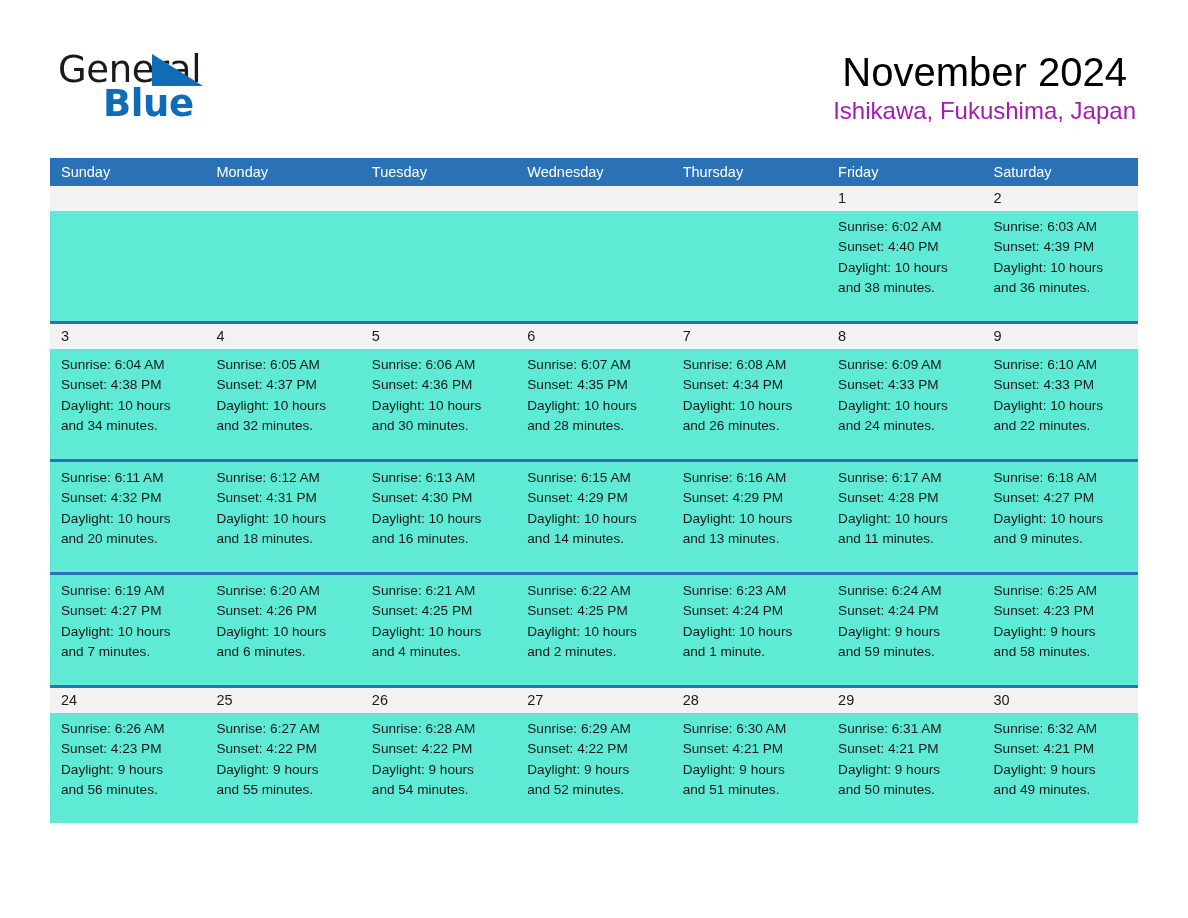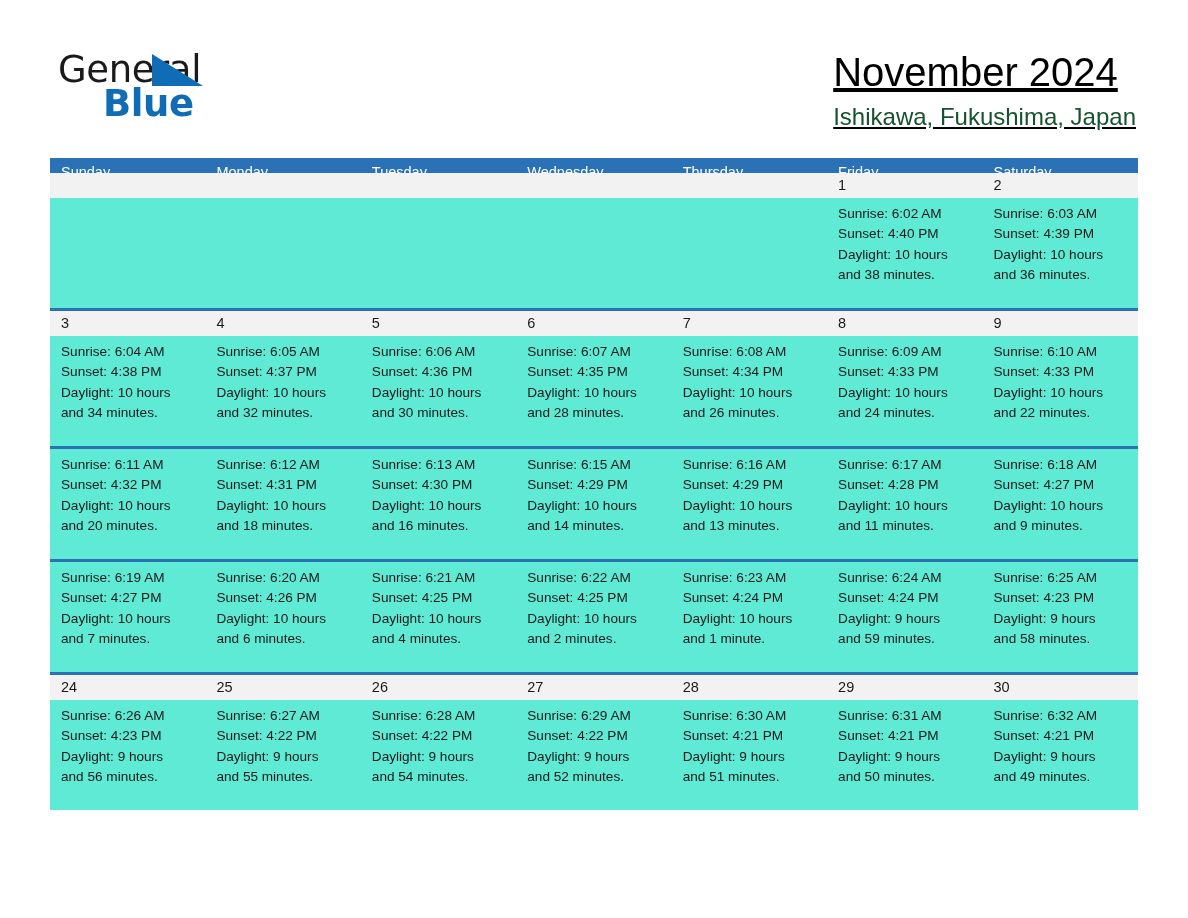--- a/index.html
+++ b/index.html
@@ -67,51 +67,49 @@
     color: #0f6cb5;
     letter-spacing: -0.4px;
     font-family: "DejaVu Sans", sans-serif;
     font-weight: 700;
   }
 
   .title-block {
     position: absolute;
     right: 52px;
     top: 48px;
-    text-align: left;
-    text-decoration: underline;
+    text-align: center;
   }
   .cal-title {
     font-size: 40px;
     line-height: 48px;
     font-weight: 400;
     color: #000;
     white-space: nowrap;
   }
   .cal-subtitle {
-    margin-top: 6px;
     font-size: 24px;
     line-height: 30px;
     font-weight: 400;
-    color: #14532d;
+    color: #a21caf;
     white-space: nowrap;
   }
 
   
   .calendar {
     position: absolute;
     left: 50px;
     top: 158px;
     width: 1088px;
   }
 
   .dow-row {
     display: flex;
     background: #2a72b5;
-    height: 15px;
+    height: 28px;
   }
   .dow-cell {
     flex: 1 1 0;
     color: #ffffff;
     font-size: 14.5px;
     line-height: 29px;
     padding-left: 11px;
     box-sizing: border-box;
     white-space: nowrap;
     overflow: hidden;

